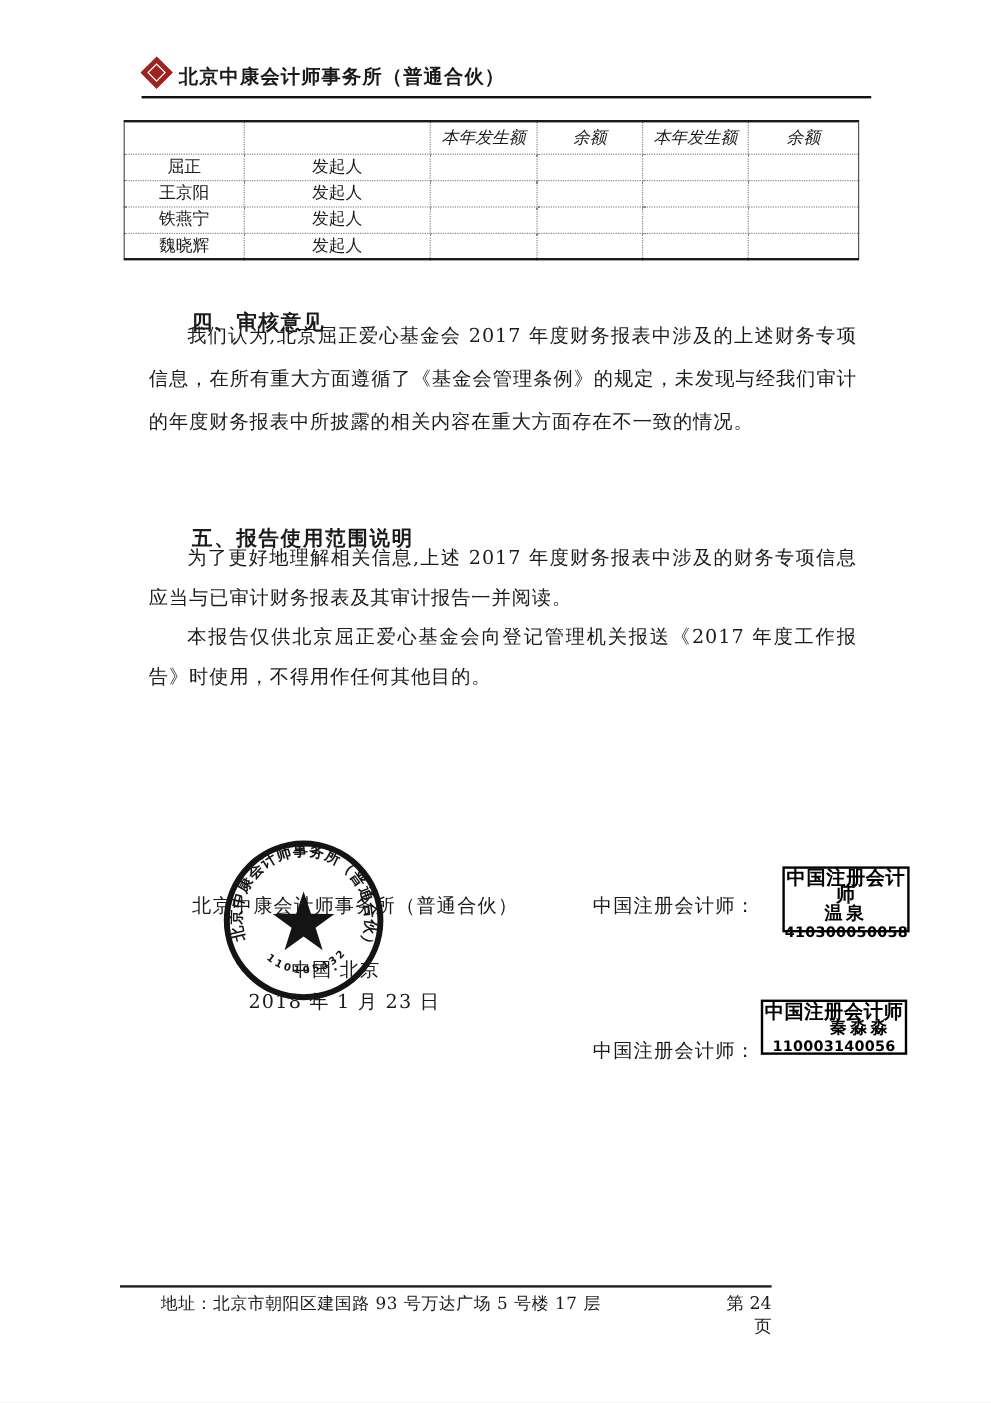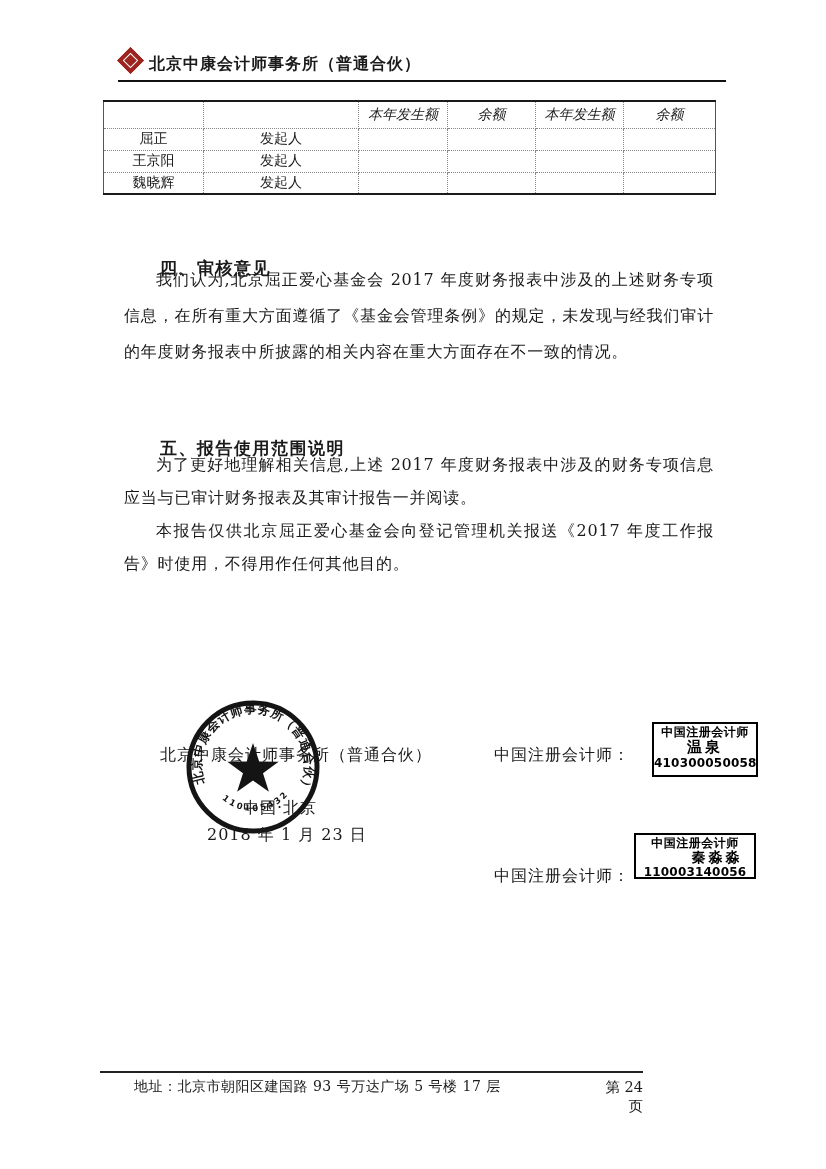--- a/index.html
+++ b/index.html
@@ -53,21 +53,21 @@
   }
   .para-block.tight p { line-height:33px; }
 
   
   .sig-text { position:absolute; font-size:16px; letter-spacing:1px; }
   .cpa-stamp {
     position:absolute; border:2px solid #000; background:#fff;
     font-family:"DejaVu Sans","Liberation Sans",sans-serif;
     text-align:center; color:#000; padding-top:1px;
   }
-  .cpa-stamp .s-line1 { font-size:12px; font-weight:bold; letter-spacing:0.5px; line-height:14px; }
+  .cpa-stamp .s-line1 { font-size:16px; font-weight:bold; letter-spacing:0.5px; line-height:14px; }
   .cpa-stamp .s-name  { font-size:15px; font-weight:bold; letter-spacing:3px; line-height:17px; }
   .cpa-stamp .s-num   { font-size:12px; font-weight:bold; letter-spacing:0.2px; line-height:14px; }
   .seal-svg { position:absolute; left:183px; top:697px; }
 
   
   .ftr-rule { position:absolute; left:100px; top:1071px; width:543px; height:2px; background:#222; }
   .ftr-address { position:absolute; left:134px; top:1078px; font-size:14px; letter-spacing:0.5px; }
   .ftr-page { position:absolute; left:556px; top:1078px; width:87px; text-align:right; font-size:14.5px; line-height:19px; }
 </style>
 </head>
@@ -101,20 +101,28 @@
       <tr>
         <td>屈正</td>
         <td>发起人</td>
         <td></td>
             <td></td>
         <td></td>
             <td></td>
       </tr>
       <tr>
         <td>王京阳</td>
+        <td>发起人</td>
+        <td></td>
+            <td></td>
+        <td></td>
+            <td></td>
+      </tr>
+      <tr>
+        <td>铁燕宁</td>
         <td>发起人</td>
         <td></td>
             <td></td>
         <td></td>
             <td></td>
       </tr>
       <tr>
         <td>魏晓辉</td>
         <td>发起人</td>
         <td></td>

